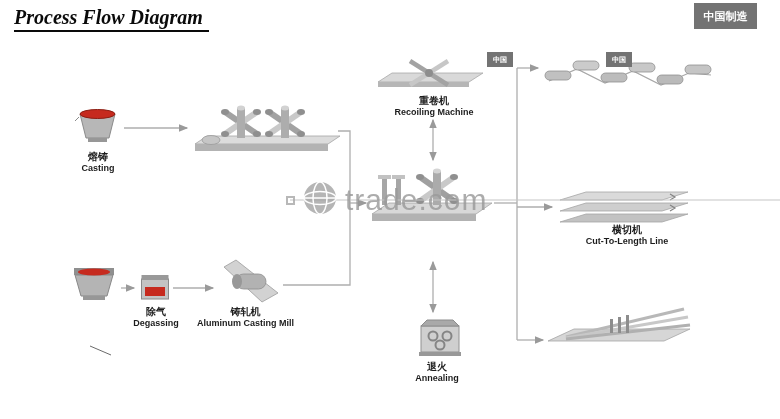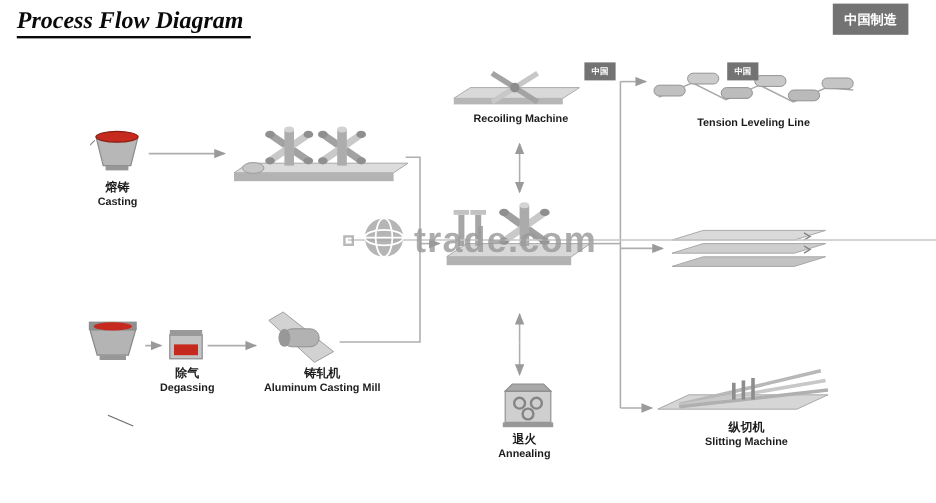--- a/index.html
+++ b/index.html
@@ -25,21 +25,21 @@
   .label .en { display: block; font-weight: 700; font-size: 9px; }
 
   .connectors { position: absolute; left: 0; top: 0; z-index: 1; }
   .wmline     { position: absolute; left: 0; top: 0; z-index: 4; pointer-events: none; }
 
   .wm {
     position: absolute; left: 286px; top: 180px; z-index: 4;
     display: flex; align-items: center; gap: 7px; opacity: 0.82;
   }
   .wm-square { width: 9px; height: 9px; border: 2px solid #a9a9a9; display: inline-block; }
-  .wm-text { font-weight: 700; font-size: 30px; color: #9a9a9a; letter-spacing: 1px; }
+  .wm-text { font-weight: 400; font-size: 30px; color: #9a9a9a; letter-spacing: 1px; }
 
   .badge {
     position: absolute; z-index: 6; background: #737373; color: #ffffff;
     display: flex; align-items: center; justify-content: center;
     font-weight: 700; overflow: hidden;
   }
   .badge-large { left: 694px; top: 3px;  width: 63px; height: 26px; font-size: 11px; }
   .badge-s1    { left: 487px; top: 52px; width: 26px; height: 15px; font-size: 7px; }
   .badge-s2    { left: 606px; top: 52px; width: 26px; height: 15px; font-size: 7px; }
 </style>
@@ -225,44 +225,44 @@
     <span class="en">Casting</span>
   </div>
 
 
 
   <div class="label" style="left:115px;top:305px;width:82px">
     <span class="zh">除气</span>
     <span class="en">Degassing</span>
   </div>
 
-  <div class="label" style="left:206px;top:305px;width:125px">
+  <div class="label" style="left:183px;top:305px;width:125px">
     <span class="zh">铸轧机</span>
     <span class="en">Aluminum Casting Mill</span>
   </div>
 
   <div class="label" style="left:378px;top:94px;width:112px">
+    <span class="zh">重卷机</span>
     <span class="en">Recoiling Machine</span>
   </div>
 
 
   <div class="label" style="left:392px;top:360px;width:90px">
     <span class="zh">退火</span>
     <span class="en">Annealing</span>
   </div>
 
   <div class="label" style="left:553px;top:97px;width:150px">
-    <span class="en">Tension Leveling Line</span>
-  </div>
-
-
-  <div class="label" style="left:557px;top:350px;width:130px">
-    <span class="zh">纵切机</span>
-    <span class="en">Slitting Machine</span>
-  </div>
+  </div>
+
+  <div class="label" style="left:557px;top:223px;width:140px">
+    <span class="zh">横切机</span>
+    <span class="en">Cut-To-Length Line</span>
+  </div>
+
 
   <svg class="wmline" width="780" height="419">
     <line x1="290" y1="200" x2="780" y2="200" stroke="#c6c6c6" stroke-width="1.2"></line>
   </svg>
 
   <div class="wm">
     <span class="wm-square"></span>
     <span>
       <svg width="36" height="36" viewBox="0 0 36 36">
         <circle cx="18" cy="18" r="16" fill="#a5a5a5"></circle>

